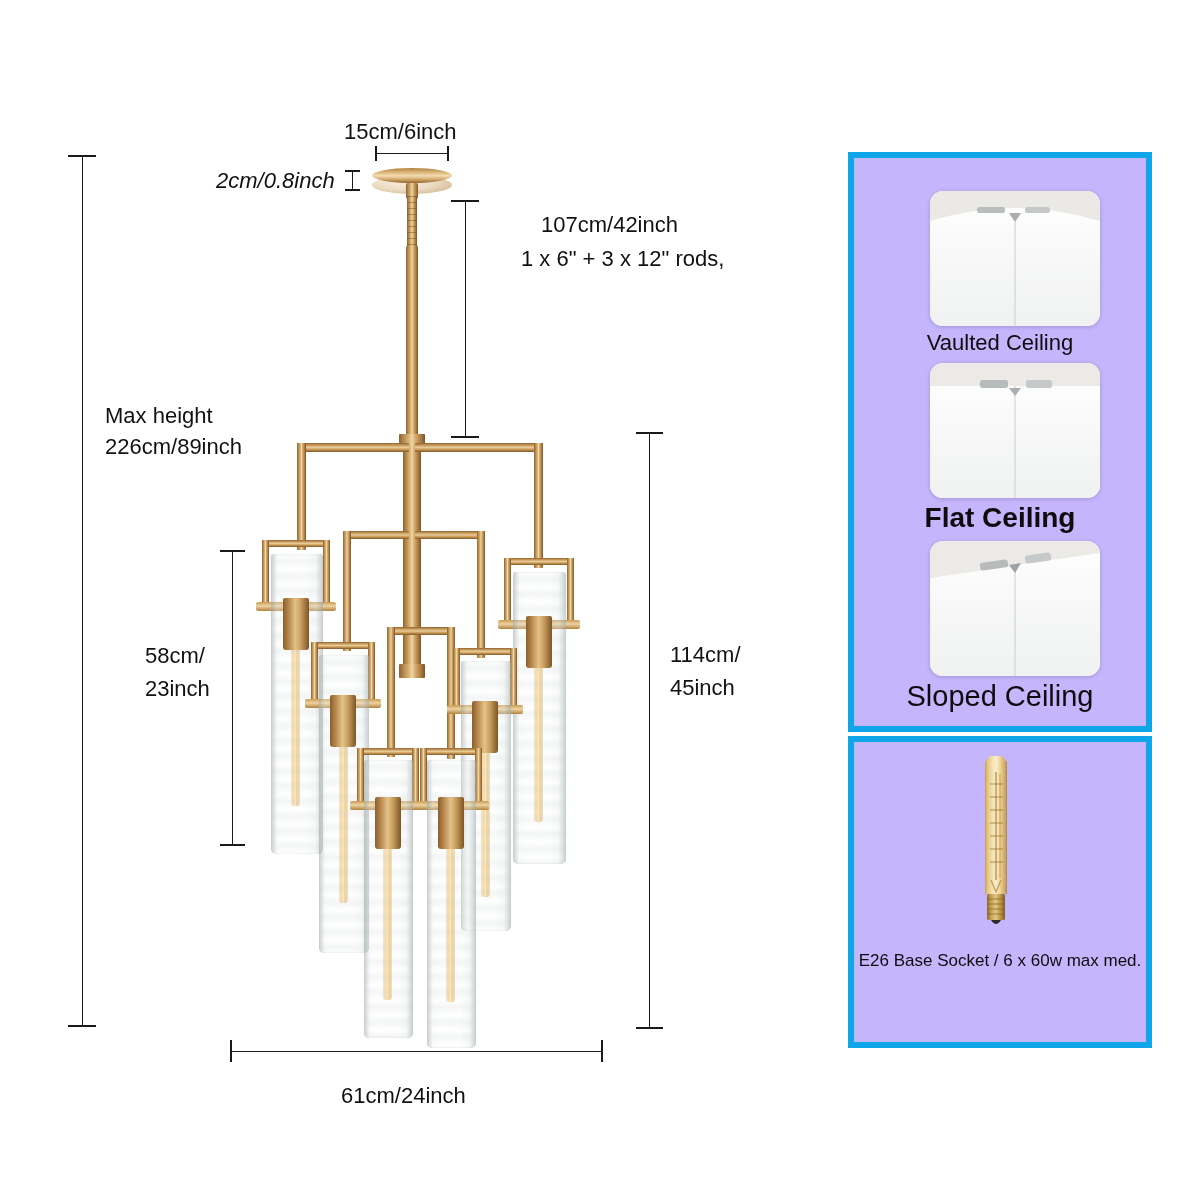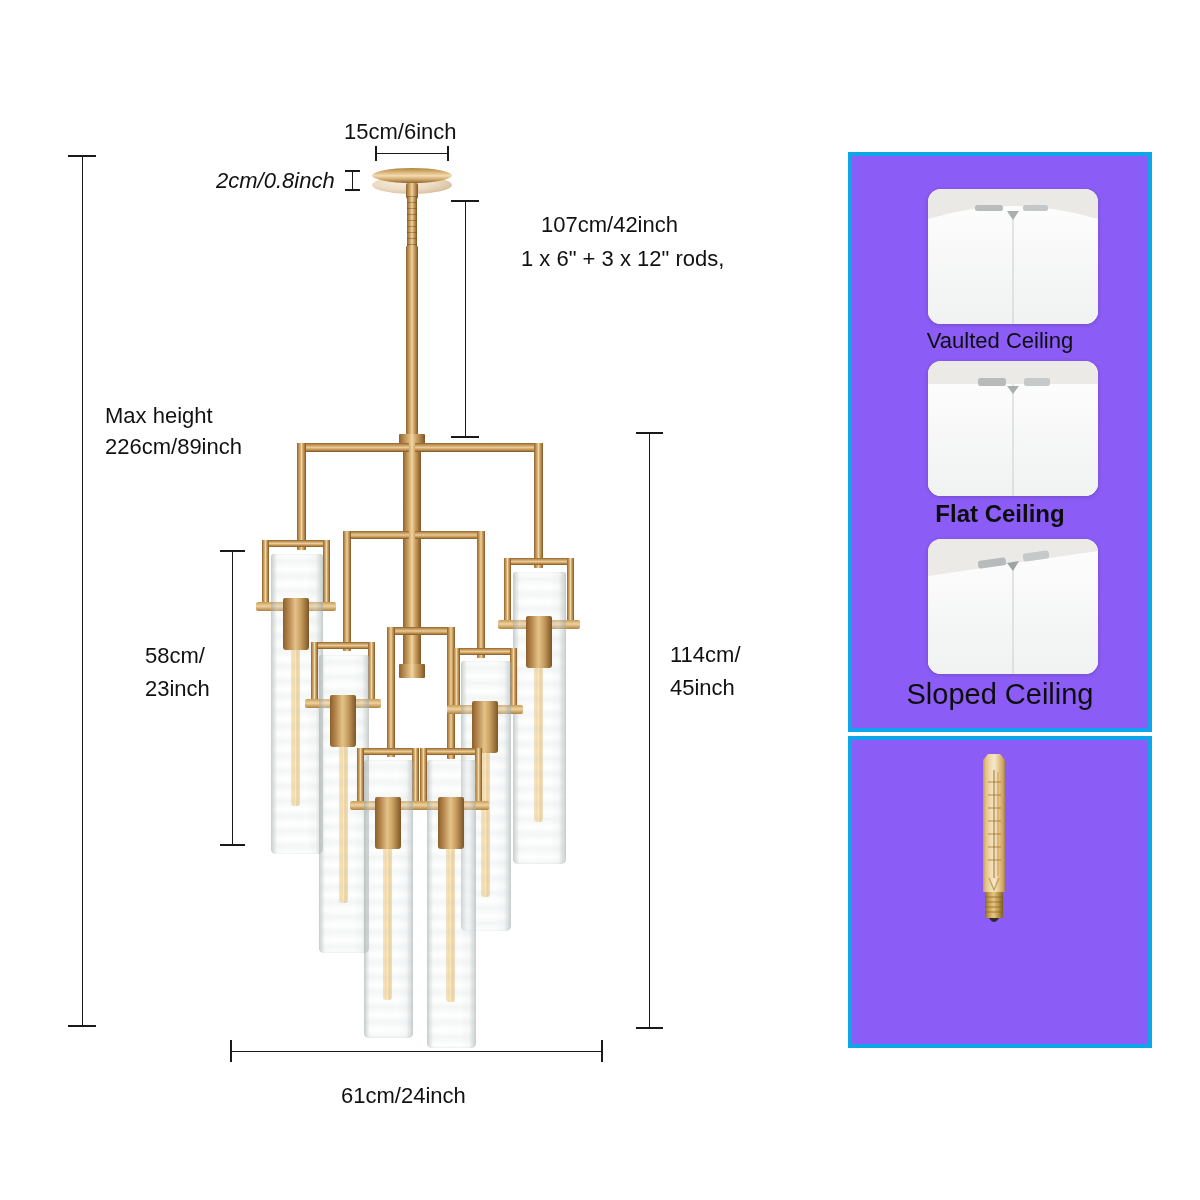--- a/index.html
+++ b/index.html
@@ -100,22 +100,22 @@
   .canopy-disc {
     position: absolute;
     border-radius: 50%;
     background: radial-gradient(ellipse at 40% 35%,
       #f7ecdc 0%, #ecdcc4 45%, #d4bc98 80%, #b99a6e 100%);
   }
 
   
   .panel {
     position: absolute;
-    border: 4px solid #0ea5e9;
-    background: #8b5cf6;
+    border: 6px solid #0ea5e9;
+    background: #c4b5fd;
     padding-left: 34px;
   }
   .ceiling-card {
     position: absolute;
     border-radius: 13px;
     background: #fbfbfb;
     box-shadow: 0 1px 4px rgba(0,0,0,.18);
     overflow: hidden;
   }
   .ceiling-label {
@@ -313,21 +313,21 @@
           </linearGradient>
         </defs>
         <rect x="0" y="0" width="170" height="135" fill="#eceae7"></rect>
         <rect x="0" y="23" width="170" height="112" fill="url(#wallG2)"></rect>
         <line x1="85" y1="23" x2="85" y2="135" stroke="#ced2d2" stroke-width="1.1"></line>
         <rect x="50" y="17" width="28" height="8" rx="2.5" fill="#b7bbbb"></rect>
         <rect x="96" y="17" width="26" height="8" rx="2.5" fill="#c5c9c9"></rect>
         <path d="M79,25 L91,25 L85,33 Z" fill="#a9aeae"></path>
       </svg>
     </div>
-    <div class="ceiling-label" style="left:0; top:344px; font-size:24px; font-weight:700;">Flat Ceiling</div>
+    <div class="ceiling-label" style="left:0; top:344px; font-size:28px; font-weight:700;">Flat Ceiling</div>
 
     <div class="ceiling-card" style="left:76px; top:383px; width:170px; height:135px;">
       <svg viewBox="0 0 170 135" width="170" height="135" preserveAspectRatio="none">
         <defs>
           <linearGradient id="wallG3" x1="0" y1="0" x2="0" y2="1">
             <stop offset="0%" stop-color="#fdfdfd"></stop>
               <stop offset="100%" stop-color="#f0f1f1"></stop>
           </linearGradient>
         </defs>
         <rect x="0" y="0" width="170" height="135" fill="#eceae7"></rect>
@@ -386,15 +386,16 @@
           <line x1="26" y1="147" x2="44" y2="147"></line>
           <line x1="26" y1="152" x2="44" y2="152"></line>
           <line x1="26" y1="157" x2="44" y2="157"></line>
           <line x1="26" y1="162" x2="44" y2="162"></line>
         </g>
 
         <path d="M30,168 Q35,176 40,168 Z" fill="#2a2a2a"></path>
       </svg>
     </div>
 
+    <div class="bulb-caption" style="left:0; top:205px;">E26 Base Socket / 6 x 60w max med.</div>
   </div>
 
 </div>
 
 </body></html>

